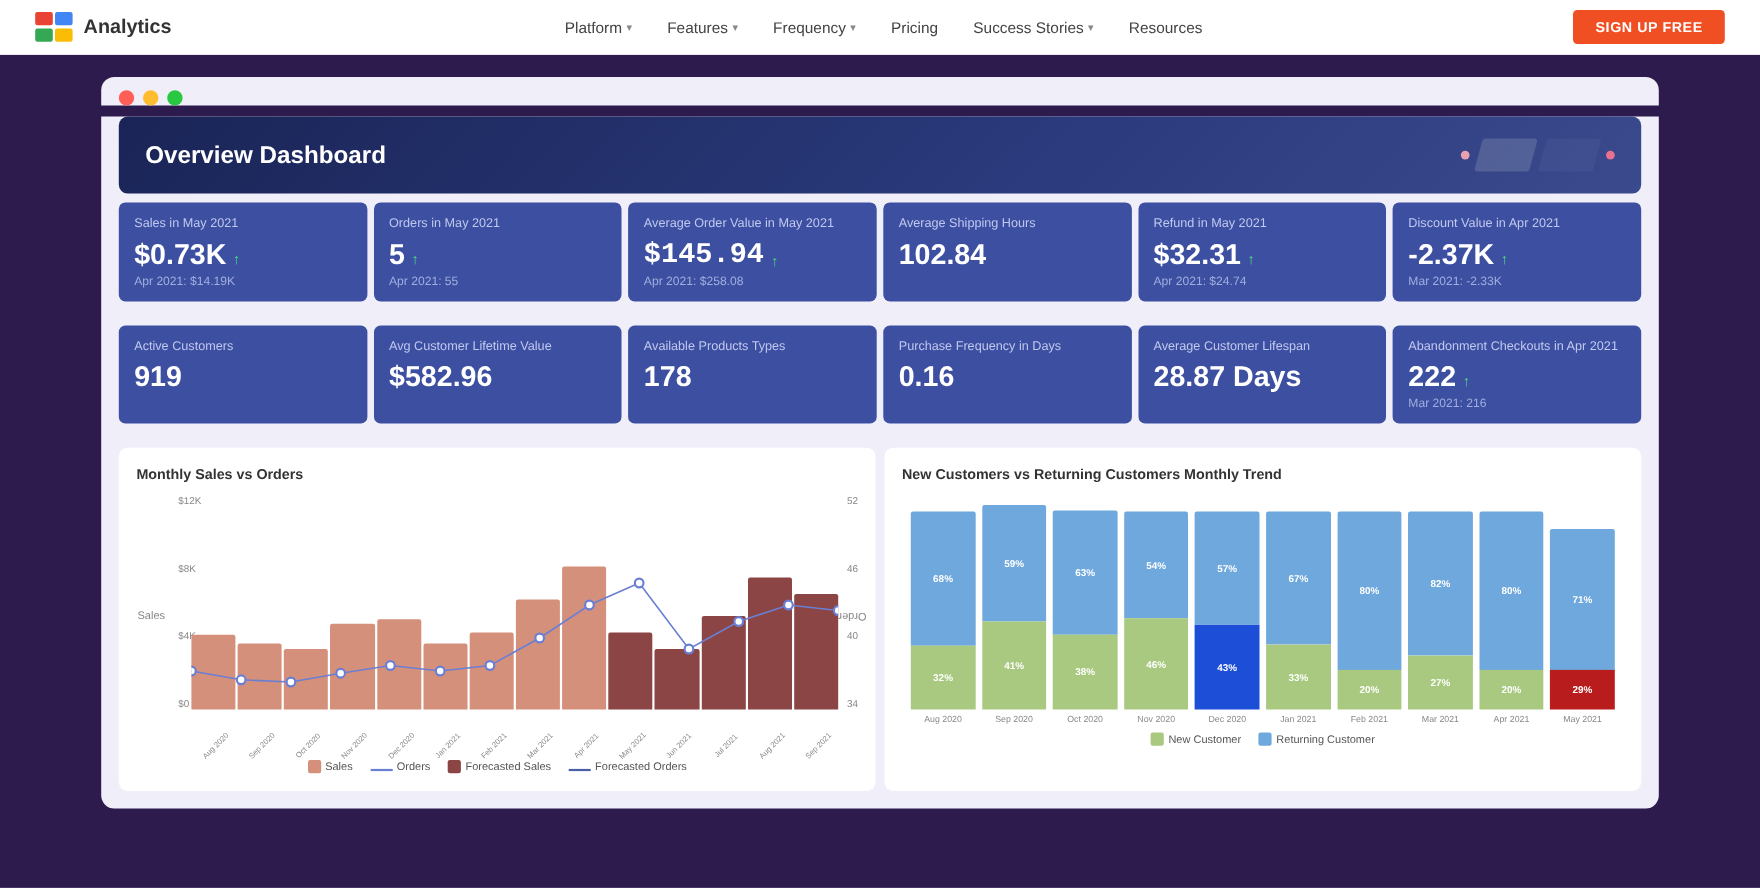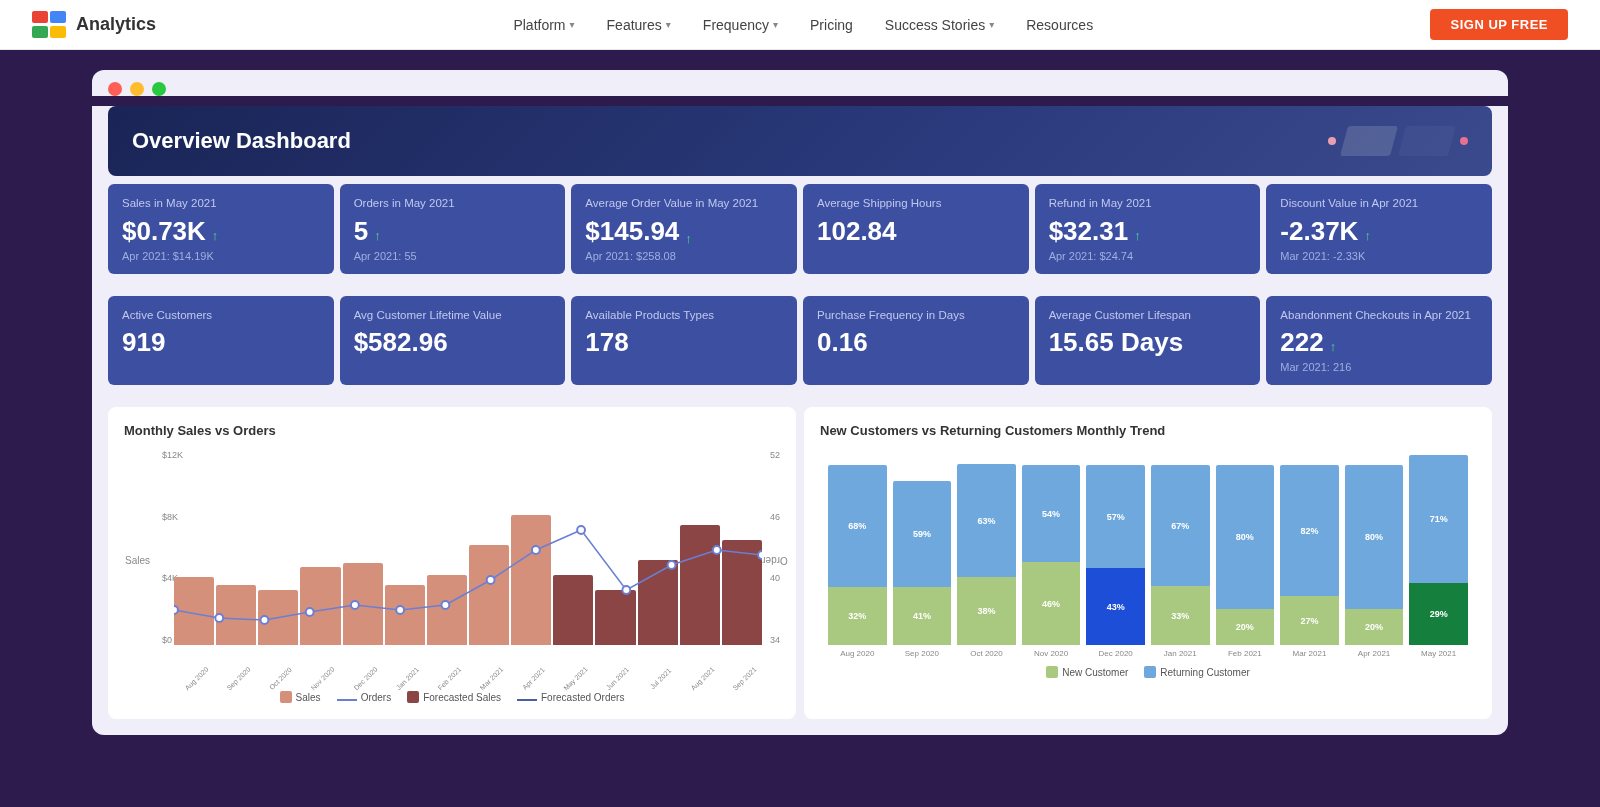--- a/index.html
+++ b/index.html
@@ -137,21 +137,21 @@
         <div class="kpi-card">
           <div class="kpi-label">Orders in May 2021</div>
           <div style="display: flex; align-items: baseline; gap: 6px;">
             <div class="kpi-value">5</div>
             <span class="trend-up">↑</span>
           </div>
           <div class="kpi-sub">Apr 2021: 55</div>
         </div>
         <div class="kpi-card">
           <div class="kpi-label">Average Order Value in May 2021</div>
-          <div style="display: flex; align-items: flex-end; gap: 6px;">
+          <div style="display: flex; align-items: flex-end; gap: 6px; font-family: Liberation Mono, monospace;">
             <div class="kpi-value">$145.94</div>
             <span class="trend-up">↑</span>
           </div>
           <div class="kpi-sub">Apr 2021: $258.08</div>
         </div>
         <div class="kpi-card">
           <div class="kpi-label">Average Shipping Hours</div>
           <div style="display: flex; align-items: baseline; gap: 6px;">
             <div class="kpi-value">102.84</div>
           </div>
@@ -200,21 +200,21 @@
         <div class="kpi-card">
           <div class="kpi-label">Purchase Frequency in Days</div>
           <div style="display: flex; align-items: baseline; gap: 6px;">
             <div class="kpi-value">0.16</div>
           </div>
           <div class="kpi-sub"></div>
         </div>
         <div class="kpi-card">
           <div class="kpi-label">Average Customer Lifespan</div>
           <div style="display: flex; align-items: baseline; gap: 6px;">
-            <div class="kpi-value">15.65 Days</div>
+            <div class="kpi-value">28.87 Days</div>
           </div>
           <div class="kpi-sub"></div>
         </div>
         <div class="kpi-card">
           <div class="kpi-label">Abandonment Checkouts in Apr 2021</div>
           <div style="display: flex; align-items: baseline; gap: 6px;">
             <div class="kpi-value">222</div>
             <span class="trend-up">↑</span>
           </div>
           <div class="kpi-sub">Mar 2021: 216</div>
@@ -346,21 +346,21 @@
                 <span style="position: absolute; top: 50%; left: 50%; transform: translate(-50%, -50%); font-size: 9px; color: rgb(255, 255, 255); font-weight: 600;">68%</span>
               </div>
               <div style="width: 100%; height: 58px; background: rgb(168, 201, 127); position: relative;">
                 <span style="position: absolute; top: 50%; left: 50%; transform: translate(-50%, -50%); font-size: 9px; color: rgb(255, 255, 255); font-weight: 600;">32%</span>
               </div>
             </div>
             <div style="flex: 1 1 0%; display: flex; flex-direction: column; height: 100%; justify-content: flex-end;">
               <div style="width: 100%; height: 106px; background: rgb(111, 168, 220); border-radius: 2px 2px 0px 0px; position: relative;">
                 <span style="position: absolute; top: 50%; left: 50%; transform: translate(-50%, -50%); font-size: 9px; color: rgb(255, 255, 255); font-weight: 600;">59%</span>
               </div>
-              <div style="width: 100%; height: 58px; background: rgb(168, 201, 127); position: relative;">
+              <div style="width: 100%; height: 80px; background: rgb(168, 201, 127); position: relative;">
                 <span style="position: absolute; top: 50%; left: 50%; transform: translate(-50%, -50%); font-size: 9px; color: rgb(255, 255, 255); font-weight: 600;">41%</span>
               </div>
             </div>
             <div style="flex: 1 1 0%; display: flex; flex-direction: column; height: 100%; justify-content: flex-end;">
               <div style="width: 100%; height: 113px; background: rgb(111, 168, 220); border-radius: 2px 2px 0px 0px; position: relative;">
                 <span style="position: absolute; top: 50%; left: 50%; transform: translate(-50%, -50%); font-size: 9px; color: rgb(255, 255, 255); font-weight: 600;">63%</span>
               </div>
               <div style="width: 100%; height: 68px; background: rgb(168, 201, 127); position: relative;">
                 <span style="position: absolute; top: 50%; left: 50%; transform: translate(-50%, -50%); font-size: 9px; color: rgb(255, 255, 255); font-weight: 600;">38%</span>
               </div>
@@ -410,21 +410,21 @@
                 <span style="position: absolute; top: 50%; left: 50%; transform: translate(-50%, -50%); font-size: 9px; color: rgb(255, 255, 255); font-weight: 600;">80%</span>
               </div>
               <div style="width: 100%; height: 36px; background: rgb(168, 201, 127); position: relative;">
                 <span style="position: absolute; top: 50%; left: 50%; transform: translate(-50%, -50%); font-size: 9px; color: rgb(255, 255, 255); font-weight: 600;">20%</span>
               </div>
             </div>
             <div style="flex: 1 1 0%; display: flex; flex-direction: column; height: 100%; justify-content: flex-end;">
               <div style="width: 100%; height: 128px; background: rgb(111, 168, 220); border-radius: 2px 2px 0px 0px; position: relative;">
                 <span style="position: absolute; top: 50%; left: 50%; transform: translate(-50%, -50%); font-size: 9px; color: rgb(255, 255, 255); font-weight: 600;">71%</span>
               </div>
-              <div style="width: 100%; height: 62px; background: #15803d; position: relative;">
+              <div style="width: 100%; height: 36px; background: #b91c1c; position: relative;">
                 <span style="position: absolute; top: 50%; left: 50%; transform: translate(-50%, -50%); font-size: 9px; color: rgb(255, 255, 255); font-weight: 600;">29%</span>
               </div>
             </div>
           </div>
         <div id="stacked-x-labels" style="display:flex; gap:6px; padding:0 8px; margin-top:4px;">
             <div style="flex: 1 1 0%; font-size: 8px; color: rgb(136, 136, 136); text-align: center;">Aug 2020</div>
             <div style="flex: 1 1 0%; font-size: 8px; color: rgb(136, 136, 136); text-align: center;">Sep 2020</div>
             <div style="flex: 1 1 0%; font-size: 8px; color: rgb(136, 136, 136); text-align: center;">Oct 2020</div>
             <div style="flex: 1 1 0%; font-size: 8px; color: rgb(136, 136, 136); text-align: center;">Nov 2020</div>
             <div style="flex: 1 1 0%; font-size: 8px; color: rgb(136, 136, 136); text-align: center;">Dec 2020</div>

